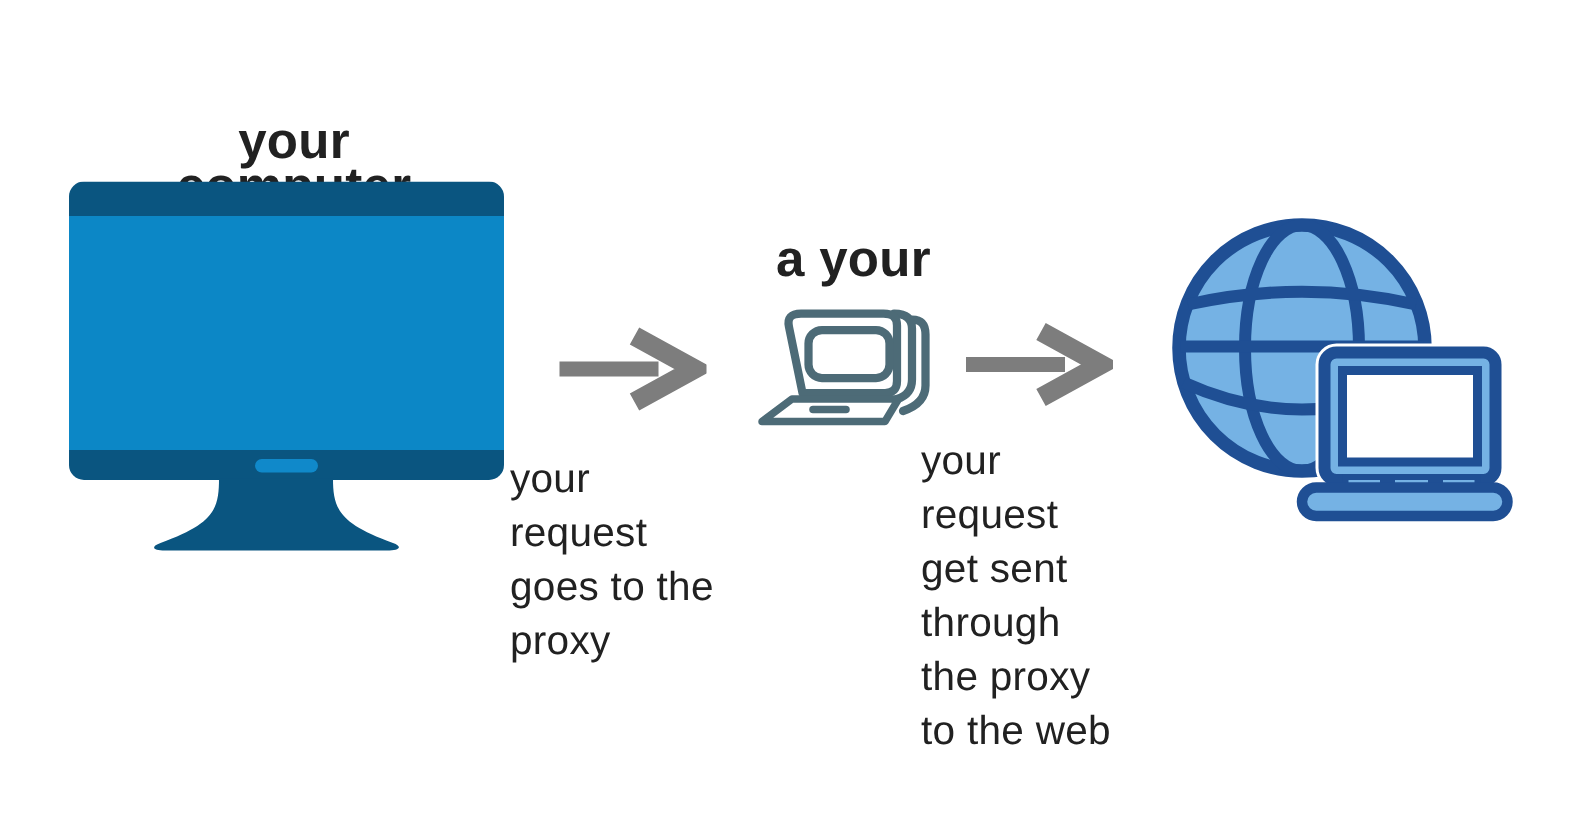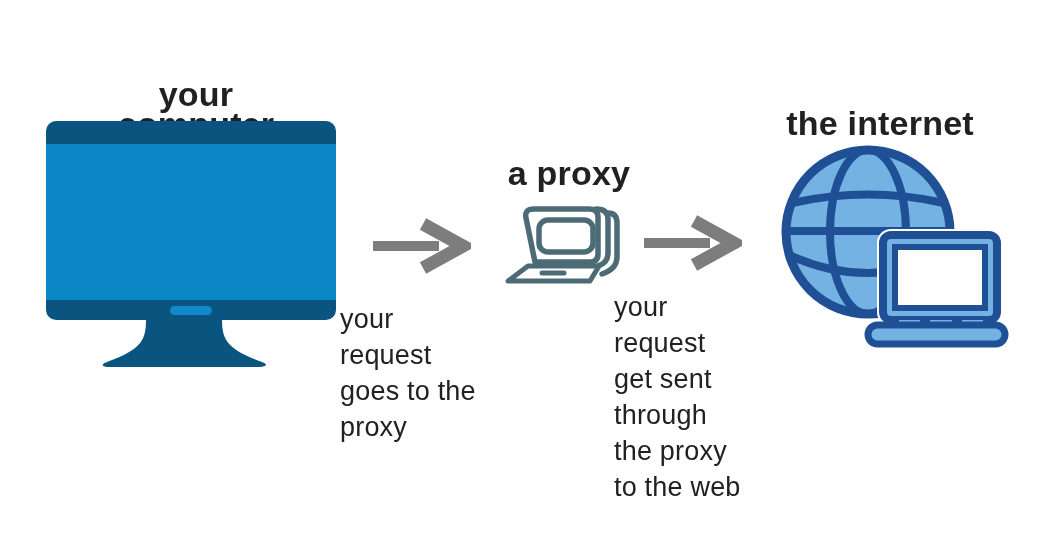--- a/index.html
+++ b/index.html
@@ -55,21 +55,21 @@
     </svg>
   </div>
 
   <div class="abs" style="left:371px;top:218px;">
     <svg width="100" height="56" viewBox="0 0 100 56">
       <rect class="arrow-fill" x="2" y="23" width="66" height="10"></rect>
       <path class="arrow" d="M52,6 L92,28 L52,50" stroke-width="13"></path>
     </svg>
   </div>
 
-  <div class="abs label" style="left:494px;top:158px;width:150px;">a proxy</div>
+  <div class="abs label" style="left:494px;top:158px;width:150px;">a your</div>
 
   <div class="abs" style="left:495px;top:190px;">
     <svg width="145" height="105" viewBox="0 0 145 105">
       <path class="proxy-line" stroke-width="5.5" d="M113,23 q9,0 9,10 v34 q0,12 -15,17"></path>
       <path class="proxy-line" stroke-width="5.5" d="M101,19 q12,0 12,10 v34 q0,10 -10,13"></path>
       <path class="proxy-line" stroke-width="5.5" d="M40,72 L31,28 Q29,19 39,19 L94,19 Q103,19 103,27 L103,64 Q103,72 95,72 Z"></path>
       <rect class="proxy-line" stroke-width="5.5" x="44" y="30" width="54" height="32" rx="9"></rect>
       <path class="proxy-line" stroke-width="5" d="M33,76 L104,76 L95,91 L13,91 Z"></path>
       <line class="proxy-line" stroke-width="5" x1="47" y1="83" x2="69" y2="83"></line>
     </svg>
@@ -87,21 +87,20 @@
     </svg>
   </div>
 
   <div class="abs caption" style="left:614px;top:289px;width:160px;">your
 request
 get sent
 through
 the proxy
 to the web</div>
 
-  <div class="abs label" style="left:780px;top:108px;width:200px;">the internet</div>
 
   <div class="abs" style="left:780px;top:142px;">
     <svg width="232" height="208" viewBox="0 0 232 208">
       <circle class="globe-fill globe-stroke" cx="88" cy="90" r="82" stroke-width="9"></circle>
       <ellipse class="globe-stroke" cx="88" cy="90" rx="38" ry="82" fill="none" stroke-width="8"></ellipse>
       <line class="globe-stroke" x1="7" y1="89" x2="169" y2="89" stroke-width="8"></line>
       <path class="globe-stroke" d="M12,61 Q88,44 164,61" fill="none" stroke-width="8"></path>
       <path class="globe-stroke" d="M9,113 Q88,149 167,113" fill="none" stroke-width="8"></path>
       <rect x="97" y="87" width="126" height="97" rx="14" fill="#ffffff"></rect>
       <rect x="82" y="177" width="149" height="31" rx="15" fill="#ffffff"></rect>

